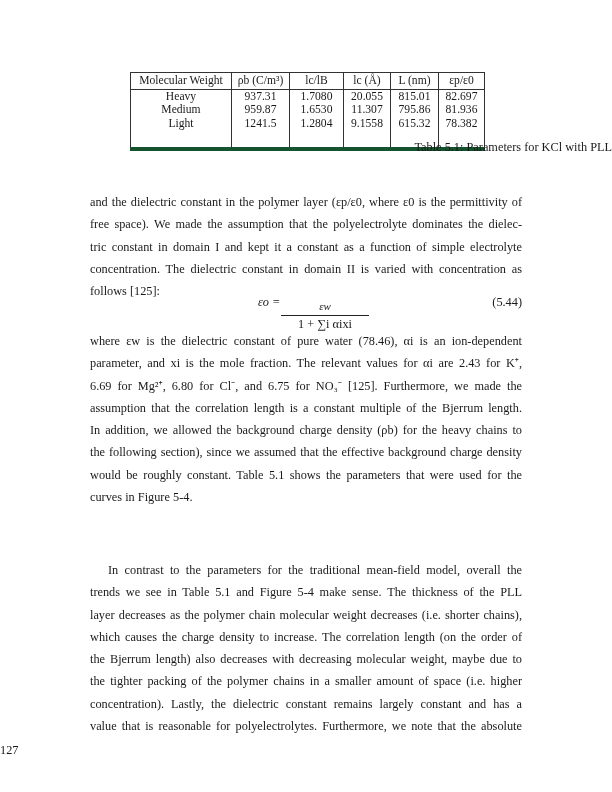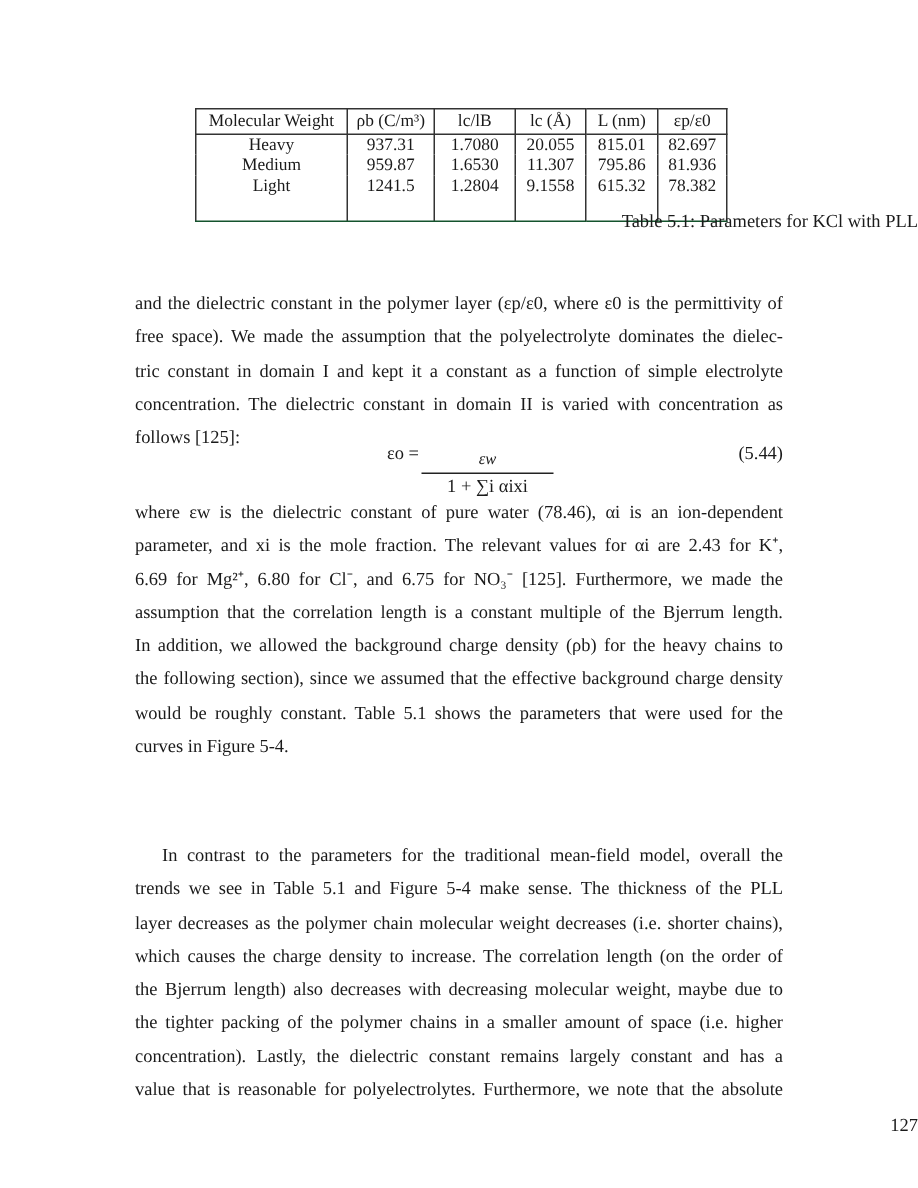--- a/index.html
+++ b/index.html
@@ -4,43 +4,43 @@
 <style>
   html, body { margin: 0; padding: 0; background: #ffffff; }
   body { width: 612px; height: 792px; position: relative; overflow: hidden;
          font-family: "DejaVu Serif", "Liberation Serif", serif; color: #1a1a1a; }
   .page { position: absolute; left: 0; top: 0; width: 612px; height: 792px; }
 
   .tbl { position: absolute; left: 130px; top: 72px; border-collapse: collapse;
          font-family: "Liberation Serif", serif; font-size: 11.6px; line-height: 13.6px; }
   .tbl th, .tbl td { border-left: 1px solid #333; border-right: 1px solid #333; padding: 0 4px; text-align: center; white-space: nowrap; font-weight: normal; }
   .tbl thead th { border-top: 1px solid #333; border-bottom: 1px solid #333; padding-top: 1px; padding-bottom: 1px; }
-  .tbl tbody tr:last-child td { border-bottom: 1px solid #14532d; padding-bottom: 17px; }
+  .tbl tbody tr:last-child td { border-bottom: 4px solid #14532d; padding-bottom: 17px; }
   .tbl .c0 { width: 92px; margin-left: 20px; } .tbl .c1 { width: 49px; } .tbl .c2 { width: 45px; }
   .tbl .c3 { width: 38px; } .tbl .c4 { width: 39px; } .tbl .c5 { width: 37px; }
 
   .caption { position: absolute; left: 0; width: 612px; top: 140px; text-align: right;
              font-family: "Liberation Serif", serif; font-size: 12.3px; }
 
   .para { position: absolute; left: 90px; width: 432px; font-family: "Liberation Serif", serif;
           font-size: 12.3px; line-height: 22.3px; text-align: justify; }
   .para .ln { display: block; text-align: justify; text-align-last: justify; height: 22.3px; white-space: nowrap; }
   .para .ln.last { text-align-last: left; }
   .indent { padding-left: 18px; }
 
   .eq { position: absolute; left: 90px; width: 432px; top: 284px; height: 36px;
         font-family: "Liberation Serif", serif; font-size: 12.3px; }
-  .eq .lhs { position: absolute; left: 168px; top: 11px; }
+  .eq .lhs { position: absolute; left: 168px; top: 11px; font-style: italic; }
   .eq .frac { position: absolute; left: 191px; top: 16px; width: 88px; text-align: center; }
   .eq .num { display: block; font-style: italic; font-size: 11px; height: 14px; }
   .eq .bar { display: block; border-top: 1px solid #222; margin: 1px 0; }
   .eq .den { display: block; height: 16px; }
   .eq .tag { position: absolute; right: 0; top: 11px; }
 
-  .pagenum { position: absolute; left: 0; width: 612px; top: 743px; text-align: right;
+  .pagenum { position: absolute; left: 0; width: 612px; top: 743px; text-align: left;
              font-family: "Liberation Serif", serif; font-size: 12.3px; }
 </style>
 </head>
 <body>
 
 <div class="page">
 
   <table class="tbl">
     <thead>
       <tr>

